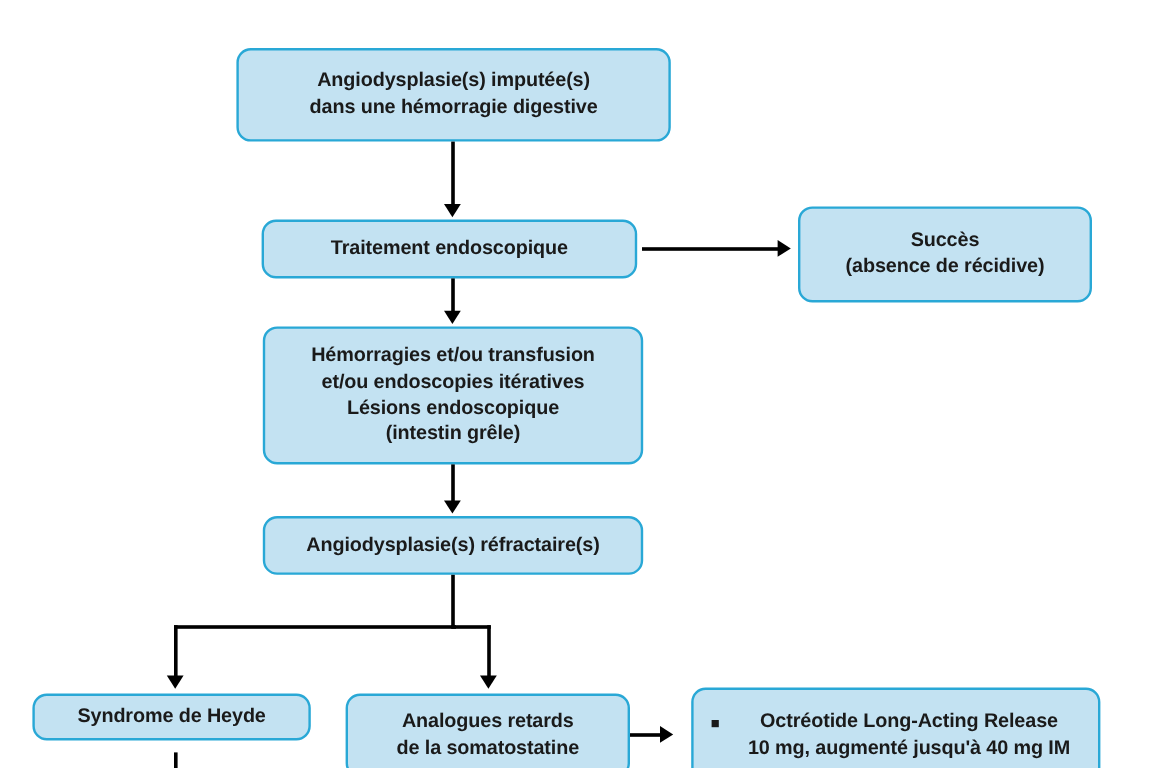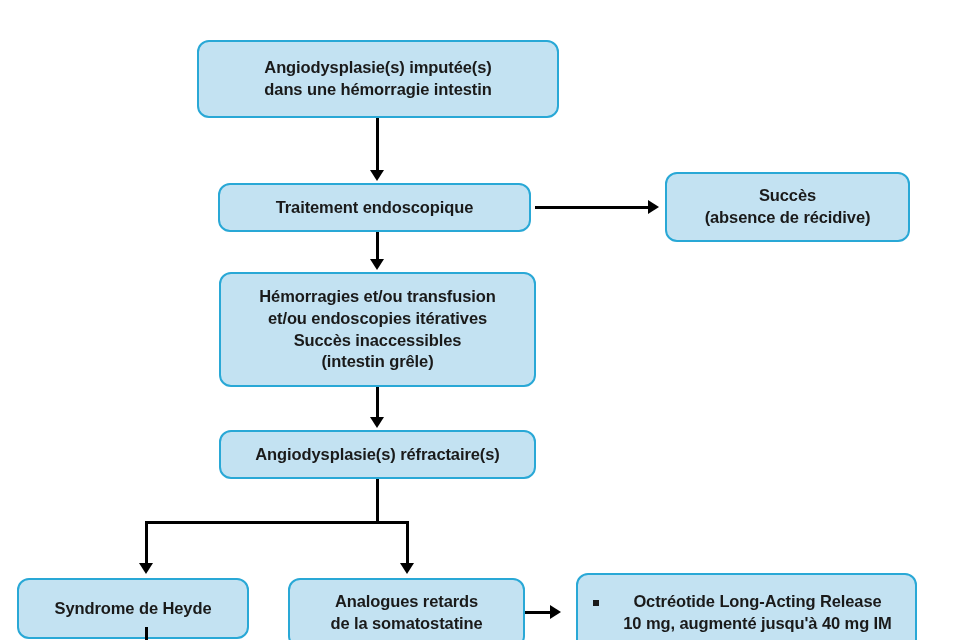--- a/index.html
+++ b/index.html
@@ -76,54 +76,54 @@
   }
 </style>
 </head>
 <body>
 
 <div id="canvas">
 
   <div class="node" style="left:197px; top:40px; width:362px; height:78px;">
     <span class="txt">
       <span>Angiodysplasie(s) imputée(s)</span><br>
-      <span>dans une hémorragie intestin</span>
+      <span>dans une hémorragie digestive</span>
     </span>
   </div>
 
   <div class="node" style="left:218px; top:183px; width:313px; height:49px;">
     <span class="txt">
       <span>Traitement endoscopique</span>
     </span>
   </div>
 
-  <div class="node" style="left:665px; top:172px; width:245px; height:70px;">
+  <div class="node" style="left:665px; top:172px; width:245px; height:80px;">
     <span class="txt">
       <span>Succès</span><br>
       <span>(absence de récidive)</span>
     </span>
   </div>
 
 
   <div class="node" style="left:219px; top:272px; width:317px; height:115px;">
     <span class="txt">
       <span>Hémorragies et/ou transfusion</span><br>
       <span>et/ou endoscopies itératives</span><br>
-      <span>Succès inaccessibles</span><br>
+      <span>Lésions endoscopique</span><br>
       <span>(intestin grêle)</span>
     </span>
   </div>
 
   <div class="node" style="left:219px; top:430px; width:317px; height:49px;">
     <span class="txt">
       <span>Angiodysplasie(s) réfractaire(s)</span>
     </span>
   </div>
 
-  <div class="node" style="left:17px; top:578px; width:232px; height:61px;justify-content:center;">
+  <div class="node" style="left:27px; top:578px; width:232px; height:39px;justify-content:center;">
     <span class="txt">
       <span>Syndrome de Heyde</span>
     </span>
   </div>
 
   <div class="node" style="left:288px; top:578px; width:237px; height:70px;">
     <span class="txt">
       <span>Analogues retards</span><br>
       <span>de la somatostatine</span>
     </span>

